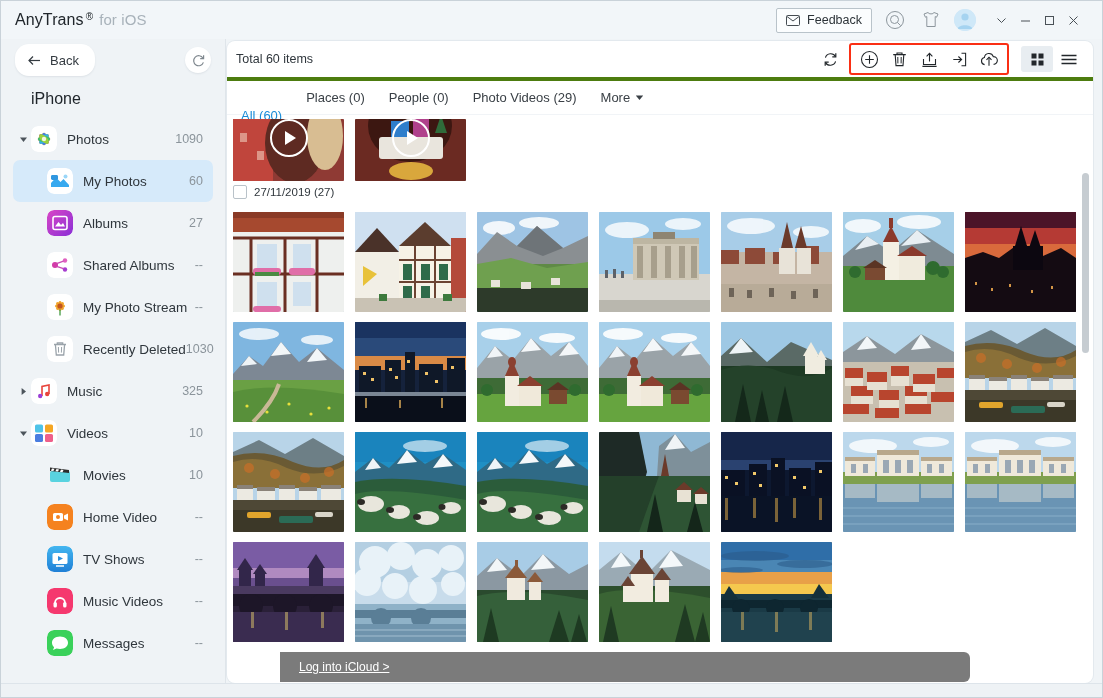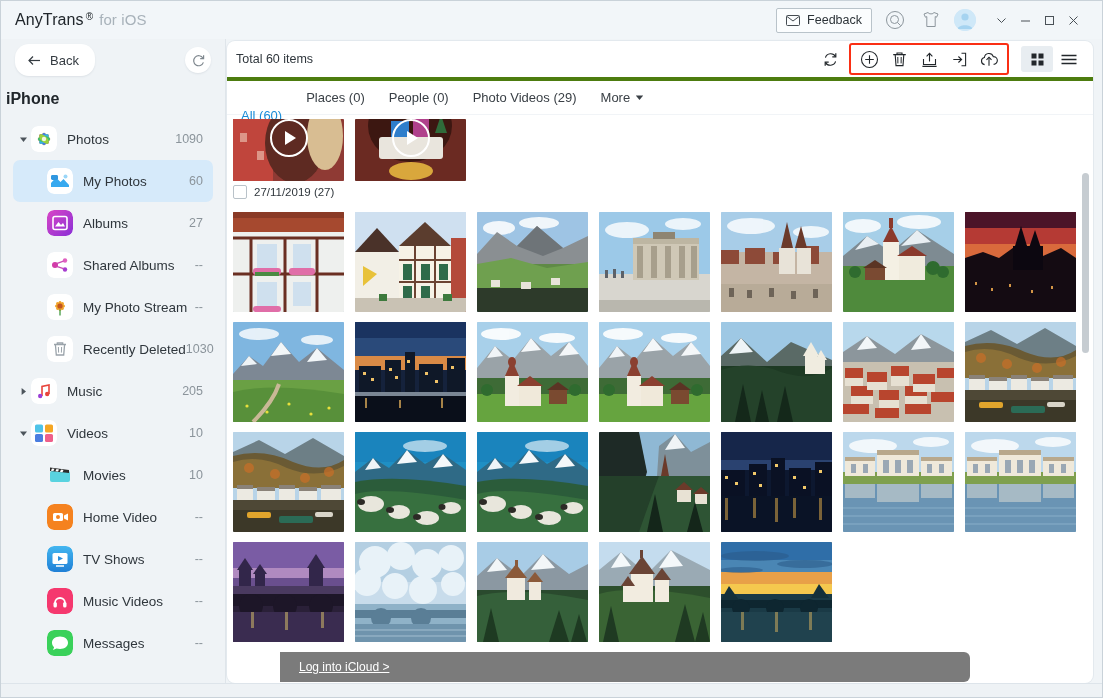--- a/index.html
+++ b/index.html
@@ -65,21 +65,21 @@
     background:#ffffff;border-radius:14px;height:32px;padding:0 16px 0 13px;
     font-size:13px;color:#343b41;cursor:pointer;
     box-shadow:0 1px 2px rgba(60,80,100,.10);
   }
   .refresh-side{
     margin-left:auto;width:26px;height:26px;border-radius:50%;
     background:#ffffff;display:flex;align-items:center;justify-content:center;
     color:#7e878e;cursor:pointer;box-shadow:0 1px 2px rgba(60,80,100,.10);
   }
   .dev-name{
-    font-size:16px;color:#20262b;padding:9px 0 10px 5px;font-weight:700;
+    font-size:16px;color:#20262b;padding:9px 0 10px 30px;font-weight:400;
   }
   .nav{padding:0 12px;}
   .nav-item{
     display:flex;align-items:center;height:42px;border-radius:7px;
     cursor:pointer;position:relative;
   }
   .nav-item.sel{background:#d6eafa;}
   .caret{
     width:16px;display:flex;align-items:center;justify-content:center;
     color:#5b6view;color:#596169;font-size:8px;flex:none;margin-left:2px;
@@ -376,21 +376,21 @@
           </div>
           <div class="nav-ico">
             <svg width="26" height="26" viewBox="0 0 26 26">
               <rect width="26" height="26" rx="7" fill="#fff"></rect>
         <path d="M11 18 L11 8.5 L18 7 L18 16" fill="none" stroke="#e8453c" stroke-width="1.6"></path>
         <circle cx="9.2" cy="18" r="2.2" fill="#9b3fd6"></circle>
         <circle cx="16.2" cy="16" r="2.2" fill="#e8453c"></circle>
             </svg>
           </div>
           <div class="nav-lab">Music</div>
-          <div class="nav-cnt">205</div>
+          <div class="nav-cnt">325</div>
         </div>
         <div class="nav-item">
           <div class="caret">
             <svg width="9" height="9" viewBox="0 0 9 9">
               <polygon points="1,2.6 8,2.6 4.5,7" fill="#4c545b"></polygon>
             </svg>
           </div>
           <div class="nav-ico">
             <svg width="26" height="26" viewBox="0 0 26 26">
               <rect width="26" height="26" rx="7" fill="#fff"></rect>

